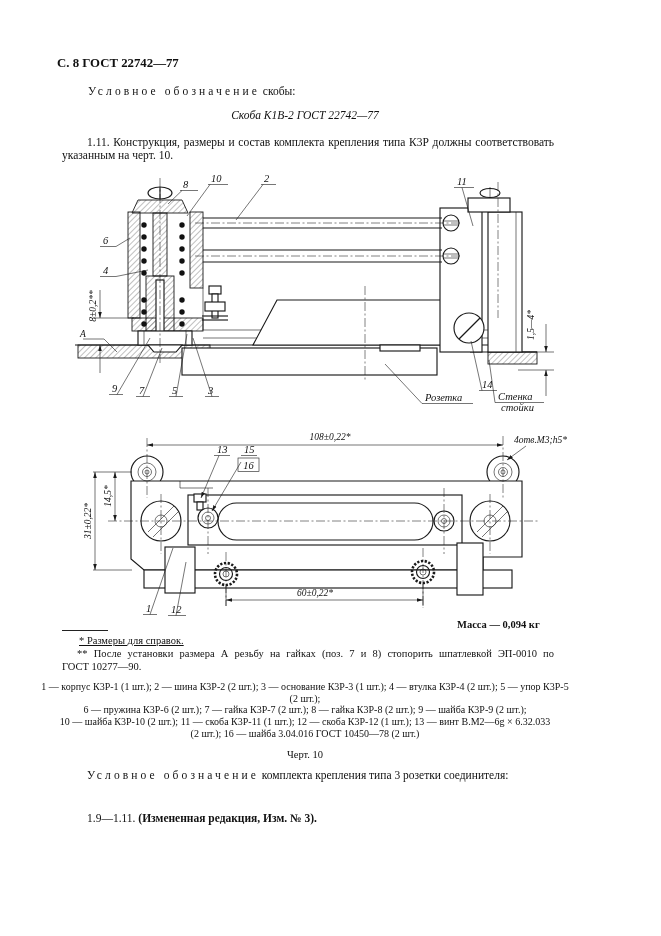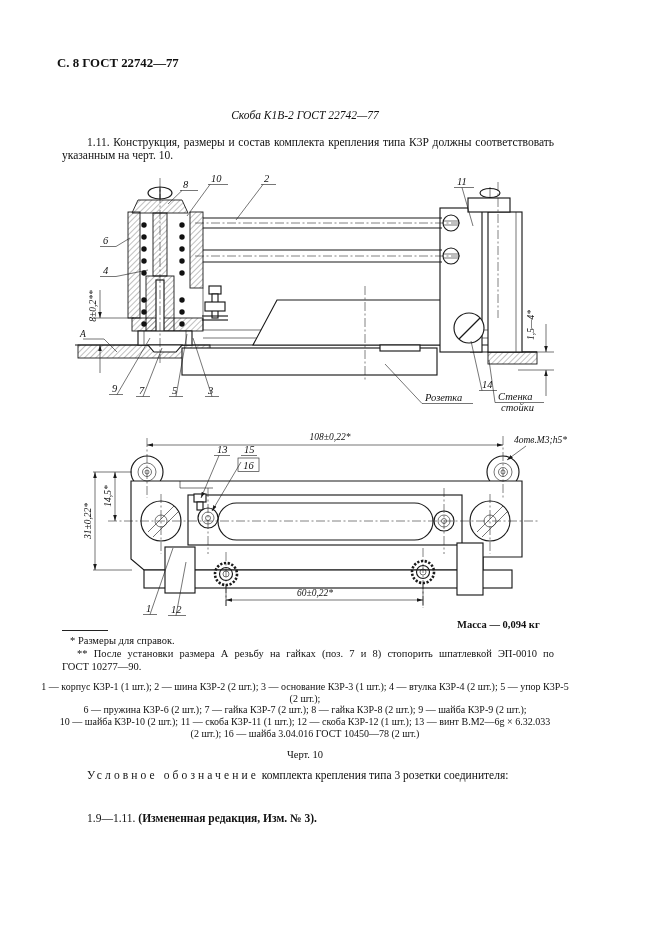--- a/index.html
+++ b/index.html
@@ -29,20 +29,24 @@
   svg .lbl{font:italic 10.5px "Liberation Serif",serif;}
   svg .knurl{fill:none;stroke:#1a1a1a;stroke-width:2.6;stroke-dasharray:2.2 1.6;}
 </style>
 </head>
 <body>
 
 <div id="page">
 
   <div class="abs nw b" style="left:57px;top:56px;font-size:12.8px;">С. 8 ГОСТ 22742—77</div>
 
+  <div class="abs nw fs11" style="left:88px;top:85px;">
+    <span class="sp">Условное обозначение</span>
+    <span>скобы:</span>
+  </div>
   <div class="abs ctr i fs11" style="left:40px;top:109px;width:530px;">Скоба К1В-2 ГОСТ 22742—77</div>
 
   <div class="abs jl fs11" style="left:62px;top:136px;width:492px;text-indent:25px;">1.11. Конструкция, размеры и состав комплекта крепления типа К3Р должны соответствовать</div>
   <div class="abs nw fs11" style="left:62px;top:149px;">указанным на черт. 10.</div>
 
   <svg class="fig" style="left:70px;top:168px;" width="490" height="250" viewBox="0 0 490 250">
     <defs>
       <pattern id="h1" patternUnits="userSpaceOnUse" width="4" height="4" patternTransform="rotate(45)">
         <line x1="0" y1="0" x2="0" y2="4" stroke="#1a1a1a" stroke-width="0.55"></line>
       </pattern>
@@ -301,21 +305,21 @@
       <line x1="70" y1="188.5" x2="93" y2="122" class="th"></line>
       <text x="91" y="187" class="co">12</text>
       <line x1="88" y1="189.5" x2="106" y2="189.5" class="th"></line>
       <line x1="96" y1="189.5" x2="106" y2="136" class="th"></line>
     </g>
   </svg>
 
   <div class="abs nw fs10" style="left:457px;top:618px;font-weight:bold;">Масса — 0,094 кг</div>
 
   <div class="abs rule" style="left:62px;top:630px;width:46px;"></div>
-  <div class="abs nw fs10" style="left:70px;top:634px;">* Размеры для справок.</div>
+  <div class="abs nw fs10" style="left:79px;top:634px;text-decoration:underline;">* Размеры для справок.</div>
   <div class="abs jl fs10" style="left:62px;top:647px;width:492px;text-indent:15px;">** После установки размера А резьбу на гайках (поз. 7 и 8) стопорить шпатлевкой ЭП-0010 по</div>
   <div class="abs nw fs10" style="left:62px;top:660px;">ГОСТ 10277—90.</div>
 
   <div class="abs fs8" style="left:40px;top:681px;width:530px;">
     <div class="ctr">1 — корпус К3Р-1 (1 шт.); 2 — шина К3Р-2 (2 шт.); 3 — основание К3Р-3 (1 шт.); 4 — втулка К3Р-4 (2 шт.); 5 — упор К3Р-5 (2 шт.);</div>
     <div class="ctr">6 — пружина К3Р-6 (2 шт.); 7 — гайка К3Р-7 (2 шт.); 8 — гайка К3Р-8 (2 шт.); 9 — шайба К3Р-9 (2 шт.);</div>
     <div class="ctr">10 — шайба К3Р-10 (2 шт.); 11 — скоба К3Р-11 (1 шт.); 12 — скоба К3Р-12 (1 шт.); 13 — винт В.М2—6g × 6.32.033</div>
     <div class="ctr">(2 шт.); 16 — шайба 3.04.016 ГОСТ 10450—78 (2 шт.)</div>
   </div>
 

